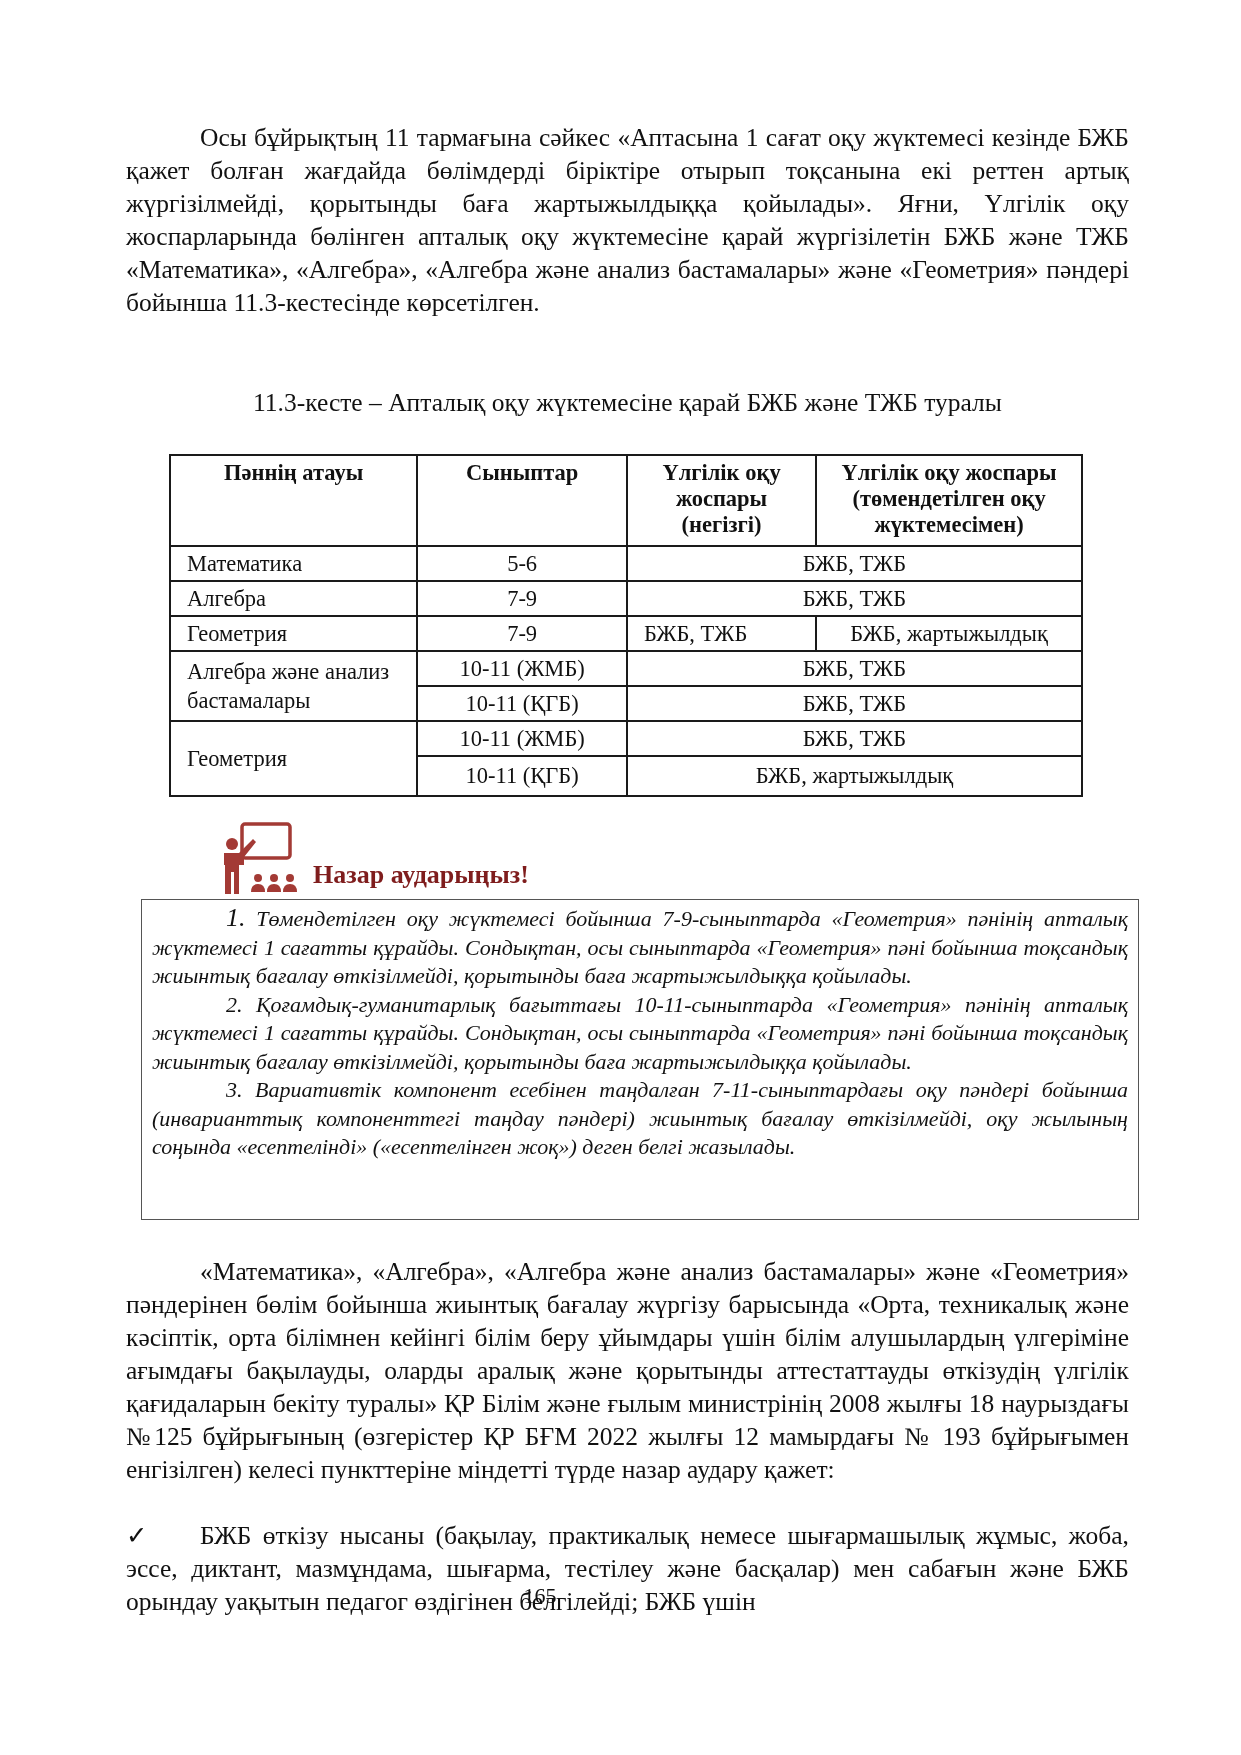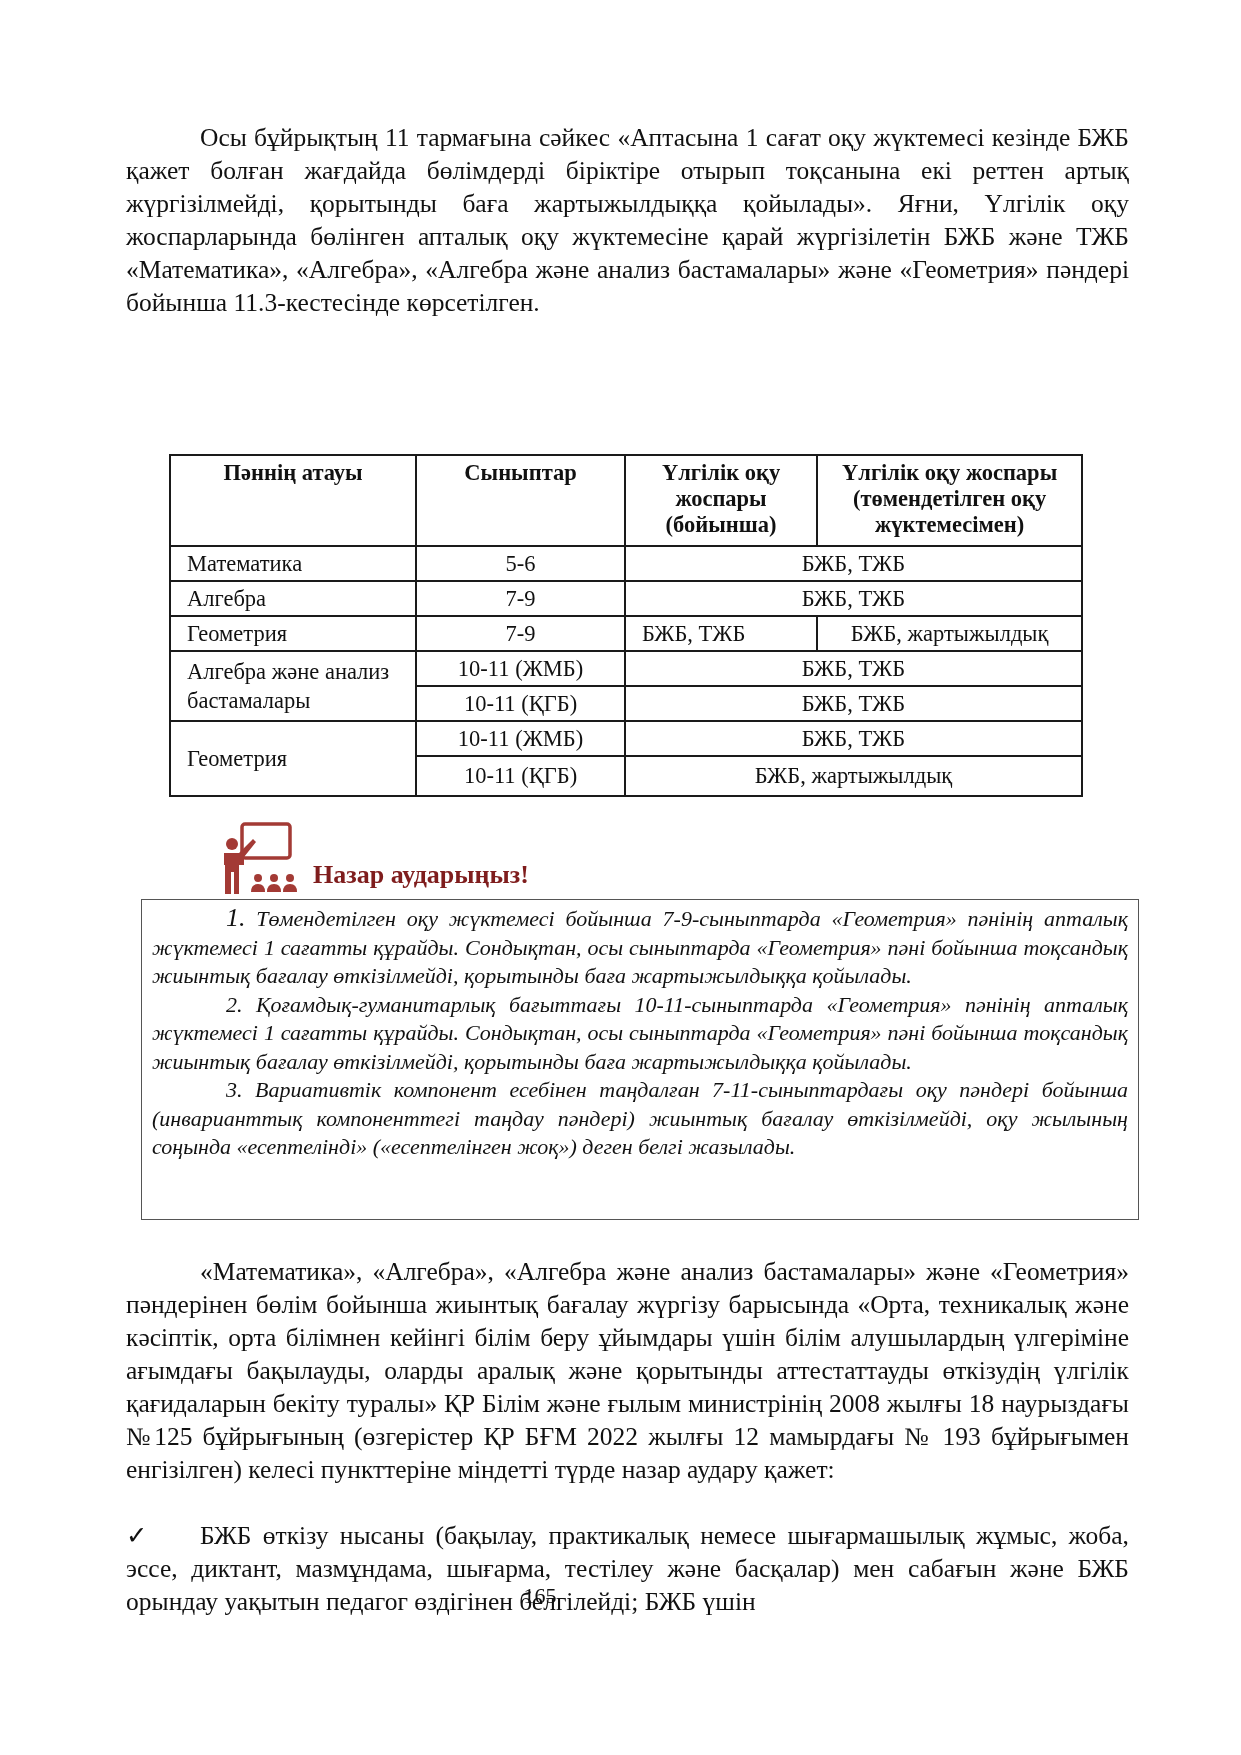--- a/index.html
+++ b/index.html
@@ -70,27 +70,28 @@
     font-size: 22px;
   }
 </style>
 </head>
 <body>
 
 <div class="page">
 
   <div class="para" id="p1"><span class="indent"></span><span>Осы бұйрықтың 11 тармағына сәйкес «Аптасына 1 сағат оқу жүктемесі кезінде БЖБ қажет болған жағдайда бөлімдерді біріктіре отырып тоқсанына екі реттен артық жүргізілмейді, қорытынды баға жартыжылдыққа қойылады». Яғни, Үлгілік оқу жоспарларында бөлінген апталық оқу жүктемесіне қарай жүргізілетін БЖБ және ТЖБ «Математика», «Алгебра», «Алгебра және анализ бастамалары» және «Геометрия» пәндері бойынша 11.3-кестесінде көрсетілген.</span></div>
 
+  <div class="caption">11.3-кесте – Апталық оқу жүктемесіне қарай БЖБ және ТЖБ туралы</div>
 
   <table class="kesté">
     <tbody>
         <tr>
       <th class="c1">Пәннің атауы</th>
       <th class="c2">Сыныптар</th>
-      <th class="c3">Үлгілік оқу жоспары (бойынша)</th>
+      <th class="c3">Үлгілік оқу жоспары (негізгі)</th>
       <th class="c4">Үлгілік оқу жоспары (төмендетілген оқу жүктемесімен)</th>
     </tr>
     <tr>
       <td class="left">Математика</td>
       <td class="center">5-6</td>
       <td class="center" colspan="2">БЖБ, ТЖБ</td>
     </tr>
     <tr>
       <td class="left">Алгебра</td>
       <td class="center">7-9</td>

